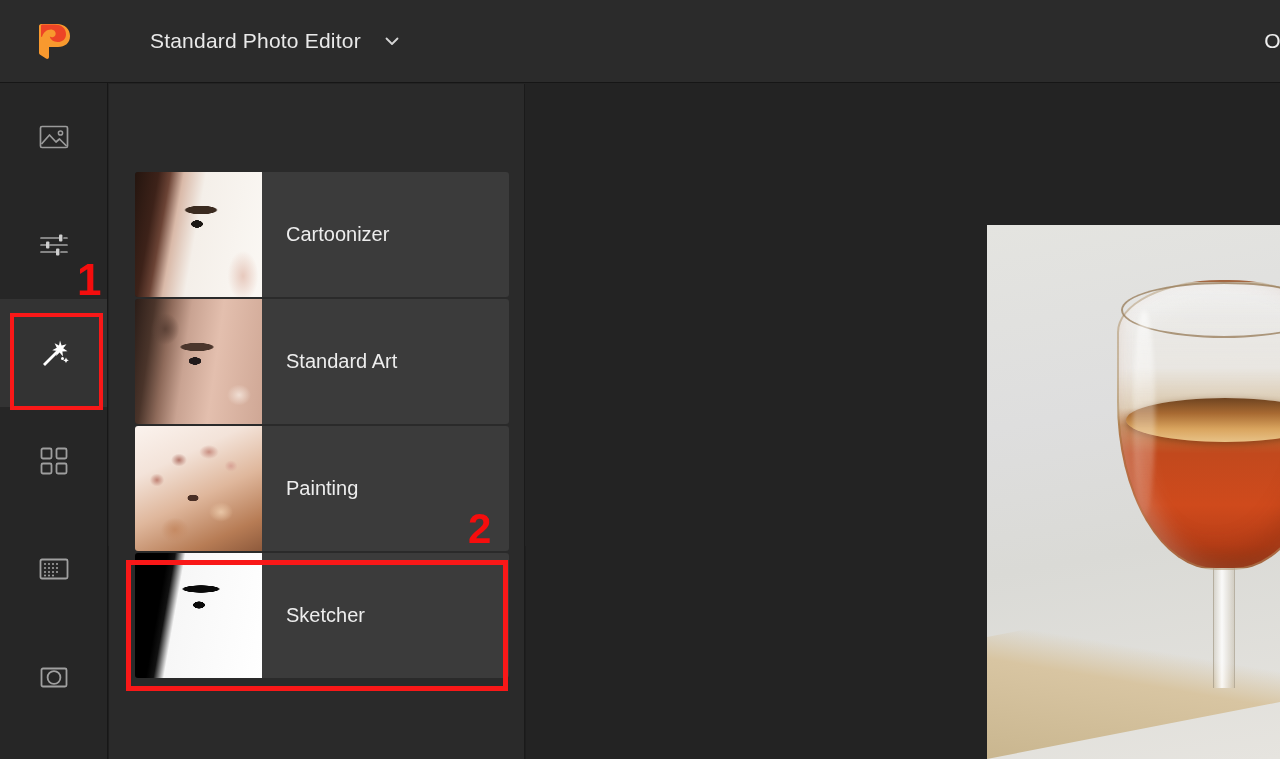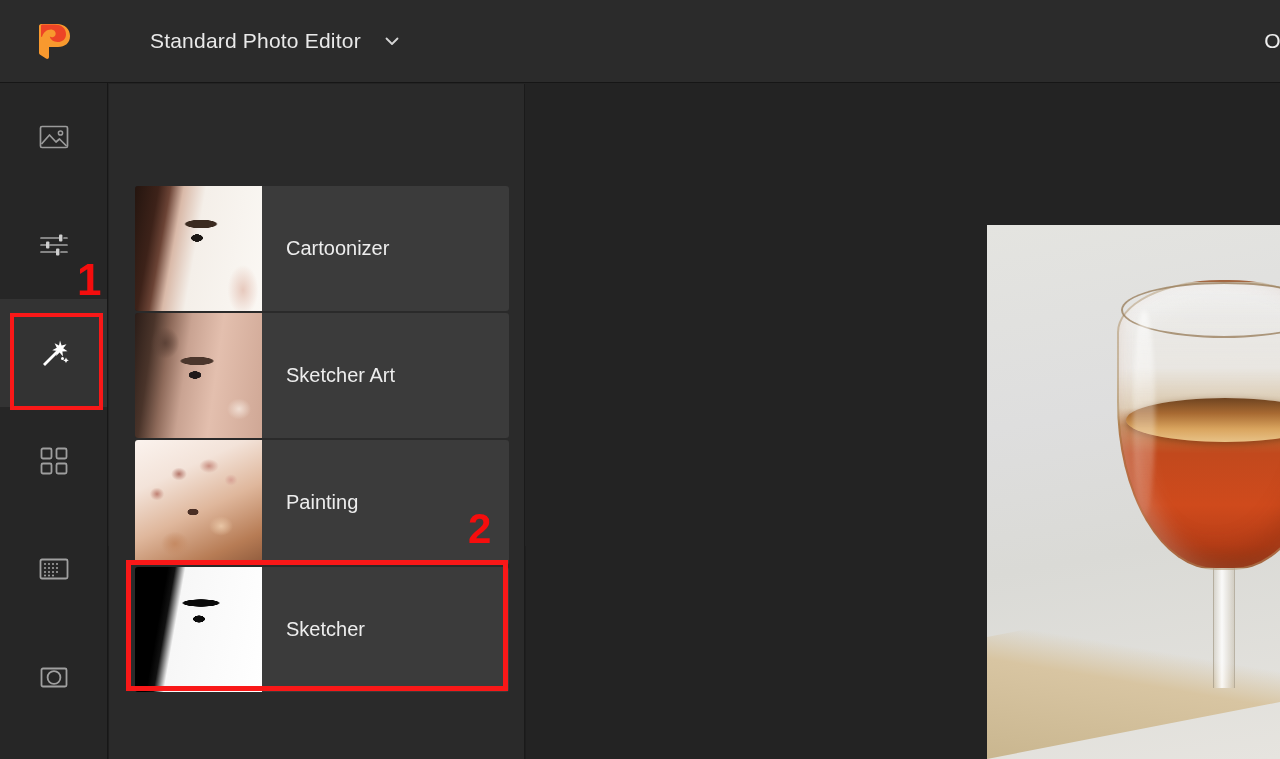--- a/index.html
+++ b/index.html
@@ -443,34 +443,34 @@
     </div>
 
   </div>
 
   <div class="hl-tool"></div>
   <div class="annot annot-1">1</div>
 
   <div class="panel">
     <div class="panel-title">EFFECTS</div>
 
-    <div class="effects-list" style="top:102px;">
+    <div class="effects-list" style="top:88px;">
 
       <div class="effect-row">
         <div class="effect-thumb">
           <div class="face face-cartoon"></div>
         </div>
         <span class="effect-name">Cartoonizer</span>
       </div>
 
       <div class="effect-row">
         <div class="effect-thumb">
           <div class="face face-digital"></div>
         </div>
-        <span class="effect-name">Sketcher Art</span>
+        <span class="effect-name">Standard Art</span>
       </div>
 
       <div class="effect-row">
         <div class="effect-thumb">
           <div class="face face-painting"></div>
         </div>
         <span class="effect-name">Painting</span>
       </div>
 
       <div class="effect-row">

